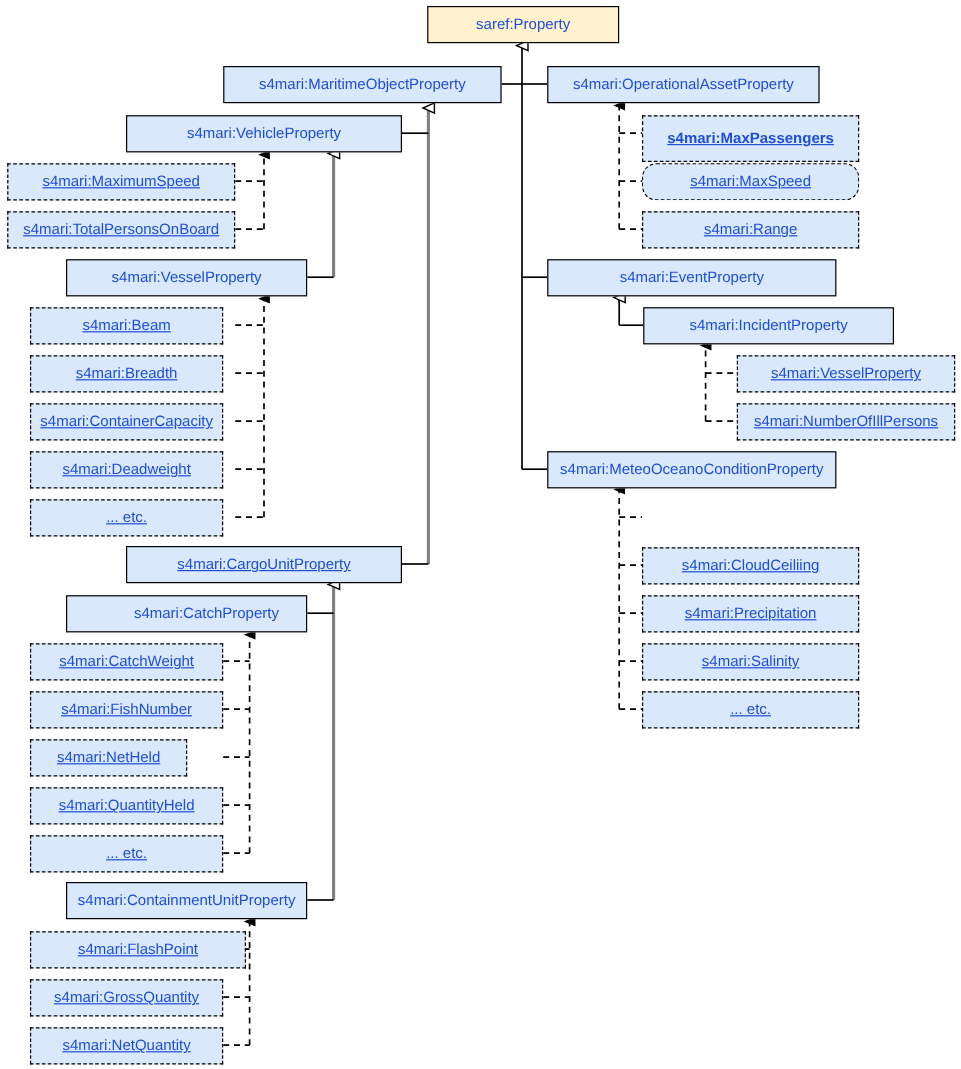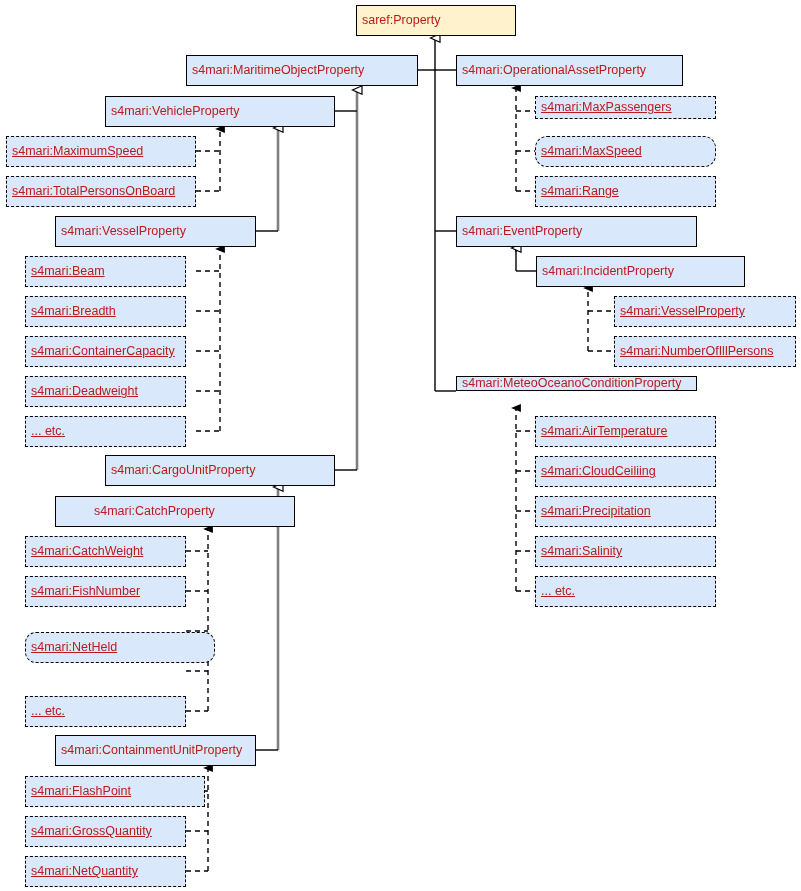--- a/index.html
+++ b/index.html
@@ -8,24 +8,24 @@
     position:relative;
     width:801px;height:891px;
     background:#ffffff;
     font-family:"Liberation Sans", sans-serif;
     overflow:hidden;
   }
   #edges{position:absolute;left:0;top:0;width:801px;height:891px;pointer-events:none;}
   .node{
     position:absolute;
     box-sizing:border-box;
-    display:flex;align-items:center;
+    display:flex;align-items:center;justify-content:center;
     text-align:center;
     font-size:12.5px;
-    color:#b91c1c;
+    color:#1d4ed8;
     line-height:1.15;
     z-index:2;
   }
   .cls{
     background:#dae8fc;
     border:1.4px solid #000000;
   }
   .root{
     background:#fff2cc;
     border:1.4px solid #000000;
@@ -137,44 +137,44 @@
   </div>
 
   <div class="node cls" style="left:456px;top:216px;width:241px;height:31px;">
     <span class="lbl">s4mari:EventProperty</span>
   </div>
 
   <div class="node cls" style="left:536px;top:256px;width:209px;height:31px;">
     <span class="lbl">s4mari:IncidentProperty</span>
   </div>
 
-  <div class="node cls" style="left:456px;top:376px;width:241px;height:15px;">
+  <div class="node cls" style="left:456px;top:376px;width:241px;height:31px;">
     <span class="lbl">s4mari:MeteoOceanoConditionProperty</span>
   </div>
 
-  <div class="node cls" style="left:105px;top:455px;width:230px;height:31px;">
+  <div class="node cls" style="left:105px;top:455px;width:230px;height:31px;text-decoration:underline;">
     <span class="lbl">s4mari:CargoUnitProperty</span>
   </div>
 
-  <div class="node cls" style="left:55px;top:496px;width:240px;height:31px;padding-left:33px;">
+  <div class="node cls" style="left:55px;top:496px;width:201px;height:31px;padding-left:33px;">
     <span class="lbl">s4mari:CatchProperty</span>
   </div>
 
   <div class="node cls" style="left:55px;top:735px;width:201px;height:31px;">
     <span class="lbl">s4mari:ContainmentUnitProperty</span>
   </div>
 
   <div class="node inst" style="left:6px;top:136px;width:190px;height:31px;">
     <span class="lbl">s4mari:MaximumSpeed</span>
   </div>
   <div class="node inst" style="left:6px;top:176px;width:190px;height:31px;">
     <span class="lbl">s4mari:TotalPersonsOnBoard</span>
   </div>
 
-  <div class="node inst" style="left:535px;top:96px;width:181px;height:23px;">
+  <div class="node inst" style="left:535px;top:96px;width:181px;height:39px;font-weight:bold;">
     <span class="lbl">s4mari:MaxPassengers</span>
   </div>
   <div class="node inst" style="left:535px;top:136px;width:181px;height:31px;border-radius:12px;">
     <span class="lbl">s4mari:MaxSpeed</span>
   </div>
   <div class="node inst" style="left:535px;top:176px;width:181px;height:31px;">
     <span class="lbl">s4mari:Range</span>
   </div>
 
   <div class="node inst" style="left:25px;top:256px;width:161px;height:31px;">
@@ -193,44 +193,44 @@
     <span class="lbl">... etc.</span>
   </div>
 
   <div class="node inst" style="left:614px;top:296px;width:182px;height:31px;">
     <span class="lbl">s4mari:VesselProperty</span>
   </div>
   <div class="node inst" style="left:614px;top:336px;width:182px;height:31px;">
     <span class="lbl">s4mari:NumberOfIllPersons</span>
   </div>
 
-  <div class="node inst" style="left:535px;top:416px;width:181px;height:31px;">
-    <span class="lbl">s4mari:AirTemperature</span>
-  </div>
   <div class="node inst" style="left:535px;top:456px;width:181px;height:31px;">
     <span class="lbl">s4mari:CloudCeiliing</span>
   </div>
   <div class="node inst" style="left:535px;top:496px;width:181px;height:31px;">
     <span class="lbl">s4mari:Precipitation</span>
   </div>
   <div class="node inst" style="left:535px;top:536px;width:181px;height:31px;">
     <span class="lbl">s4mari:Salinity</span>
   </div>
   <div class="node inst" style="left:535px;top:576px;width:181px;height:31px;">
     <span class="lbl">... etc.</span>
   </div>
 
   <div class="node inst" style="left:25px;top:536px;width:161px;height:31px;">
     <span class="lbl">s4mari:CatchWeight</span>
   </div>
   <div class="node inst" style="left:25px;top:576px;width:161px;height:31px;">
     <span class="lbl">s4mari:FishNumber</span>
   </div>
-  <div class="node inst" style="left:25px;top:632px;width:190px;height:31px;border-radius:11px;">
+  <div class="node inst" style="left:25px;top:616px;width:131px;height:31px;">
     <span class="lbl">s4mari:NetHeld</span>
+  </div>
+  <div class="node inst" style="left:25px;top:656px;width:161px;height:31px;">
+    <span class="lbl">s4mari:QuantityHeld</span>
   </div>
   <div class="node inst" style="left:25px;top:696px;width:161px;height:31px;">
     <span class="lbl">... etc.</span>
   </div>
 
   <div class="node inst" style="left:25px;top:776px;width:180px;height:31px;">
     <span class="lbl">s4mari:FlashPoint</span>
   </div>
   <div class="node inst" style="left:25px;top:816px;width:161px;height:31px;">
     <span class="lbl">s4mari:GrossQuantity</span>

